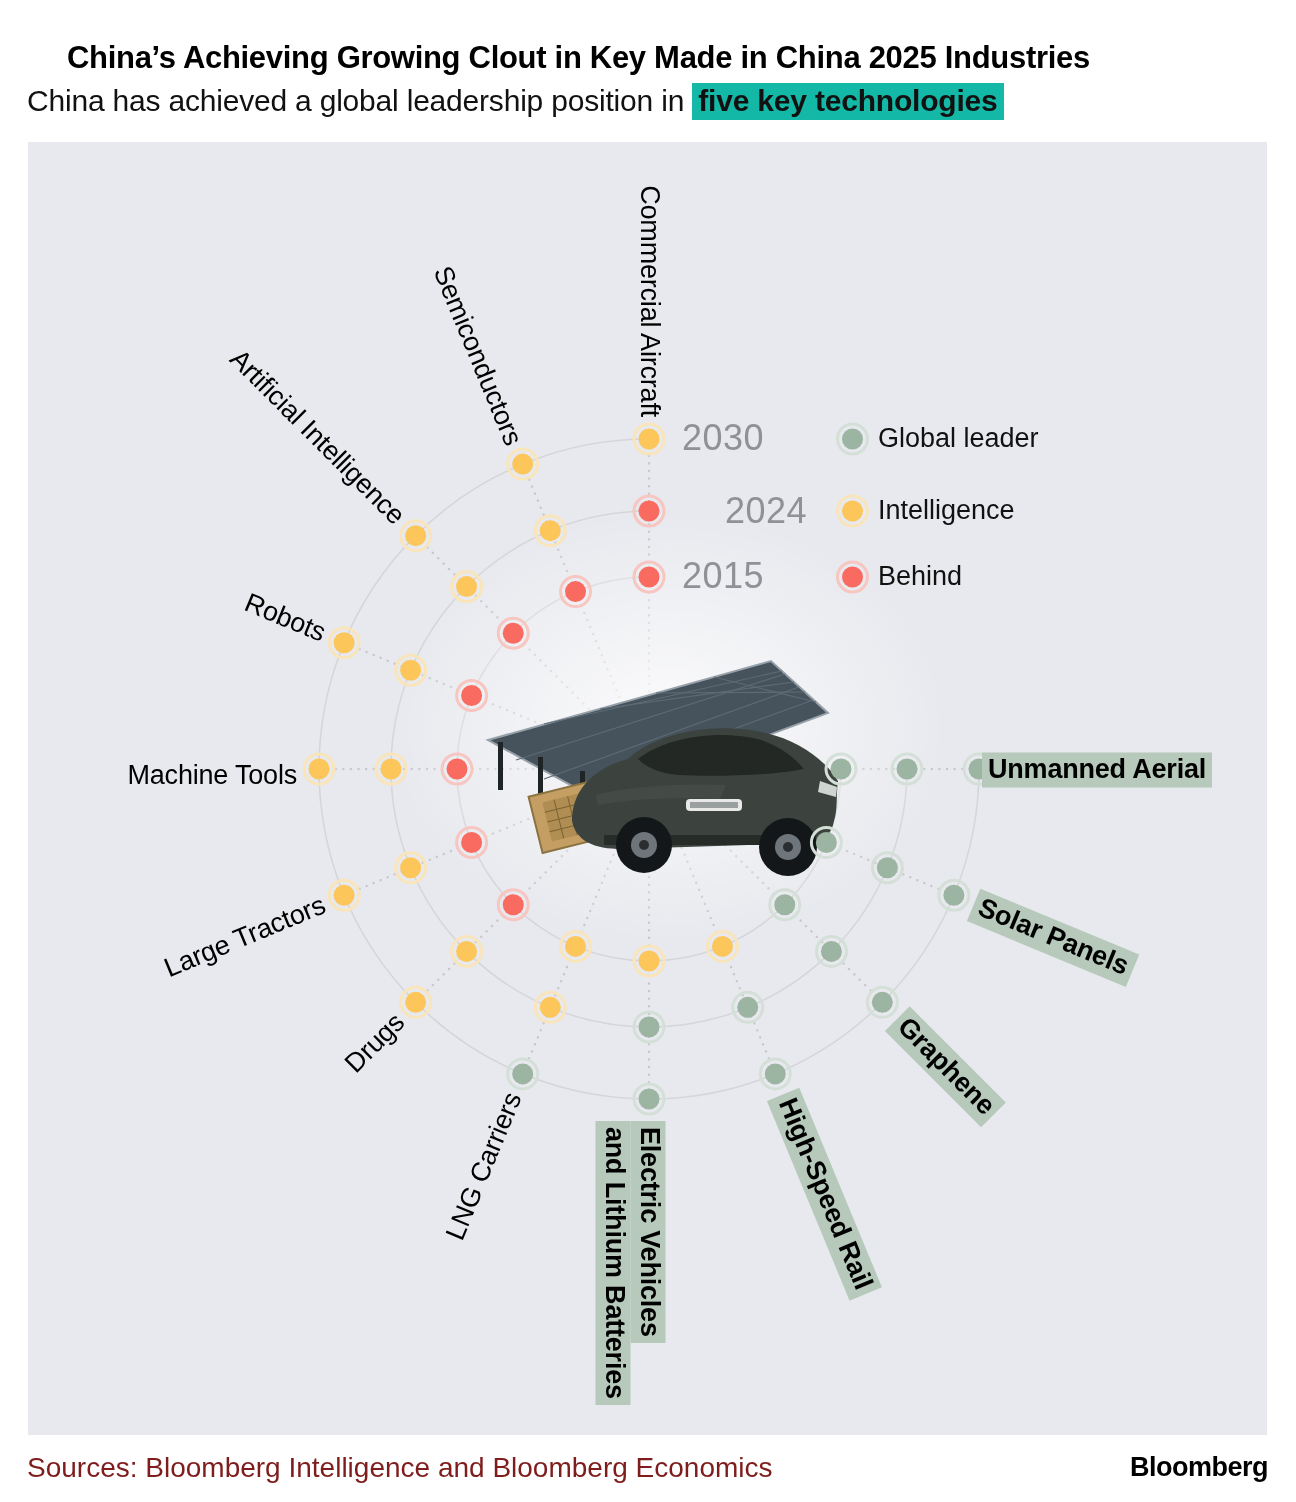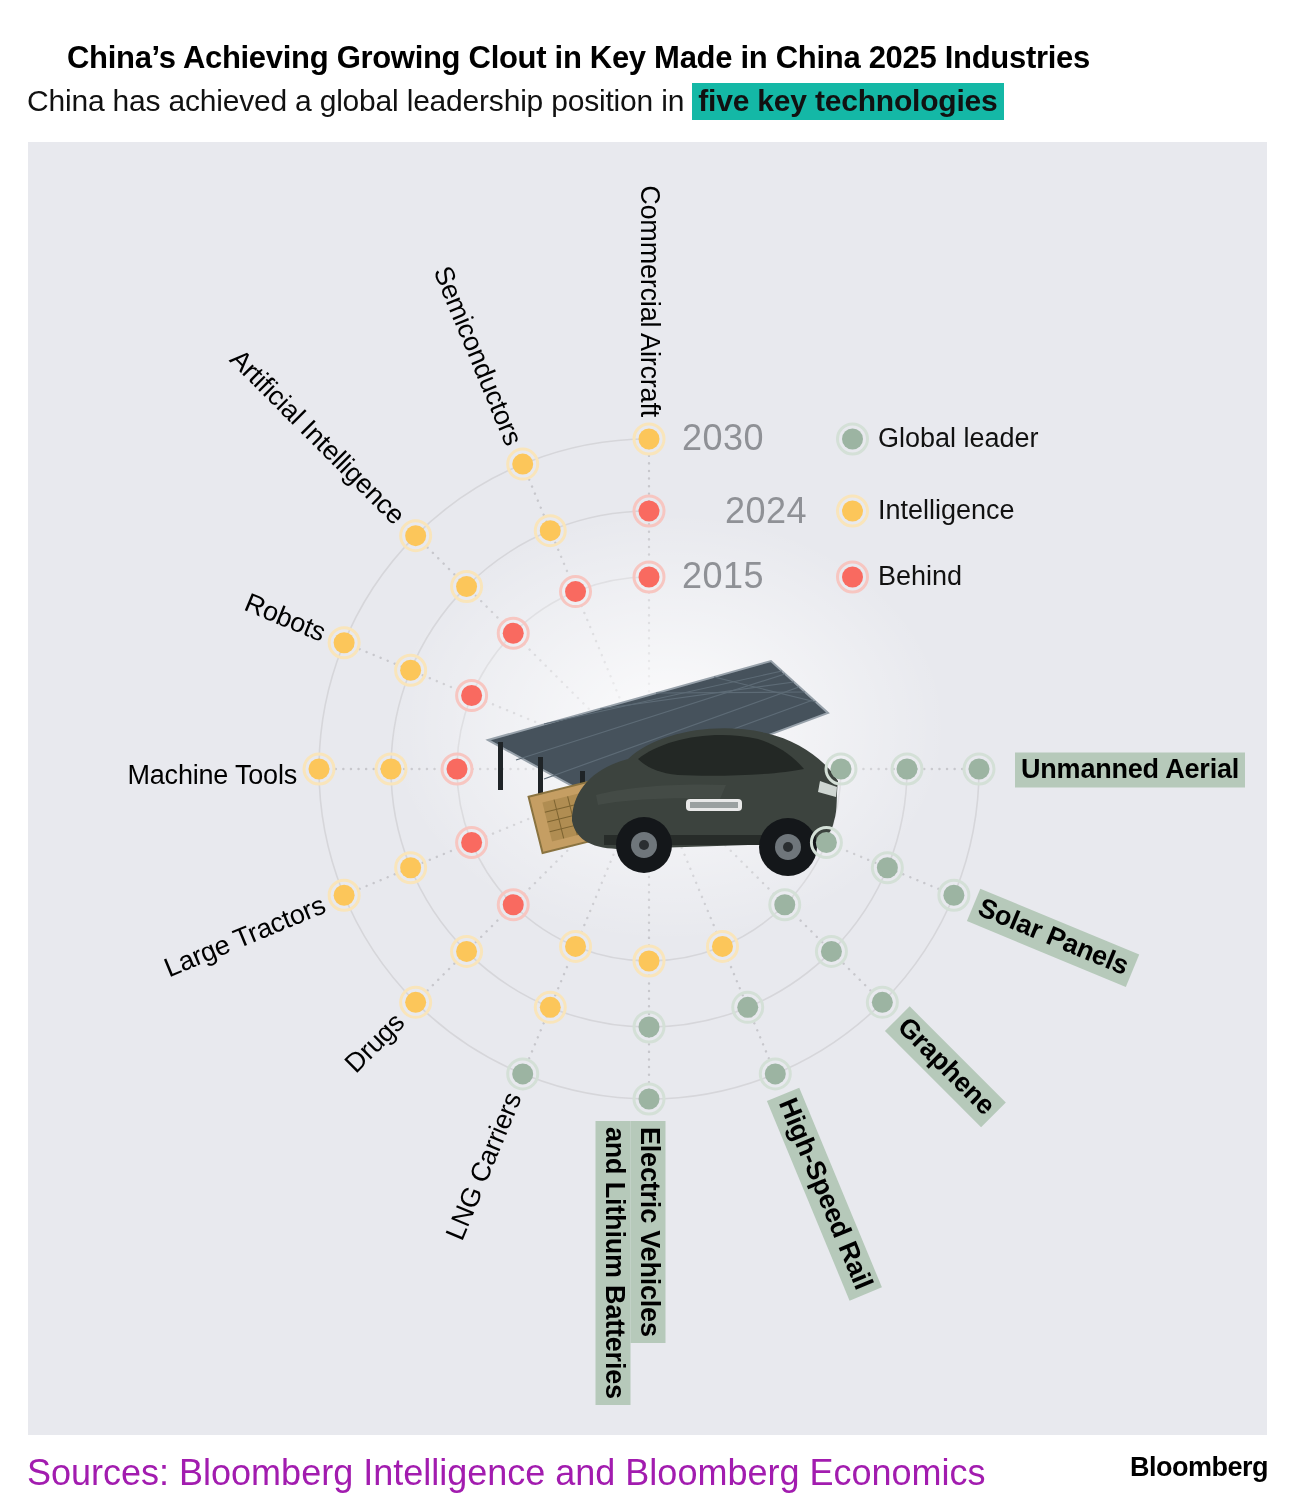--- a/index.html
+++ b/index.html
@@ -49,21 +49,21 @@
 
   .spoke-label {
     position:absolute; font-size:27px; line-height:33px; white-space:nowrap;
     color:#000; letter-spacing:-0.2px;
   }
   .spoke-label.hl { font-weight:bold; }
   .spoke-label .line { display:block; }
   .spoke-label.hl .line-inner { background:#b6c9ba; padding:0 6px 2px; display:inline-block; }
 
   .sources {
-    position:absolute; left:27px; top:1452px; font-size:36px; color:#a21caf;
+    position:absolute; left:27px; top:1452px; font-size:28px; color:#7f1d1d;
   }
   .logo {
     position:absolute; right:28px; top:1452px; font-size:27px; font-weight:bold;
     letter-spacing:-0.5px; color:#000;
   }
 </style>
 </head>
 <body>
 
 <div class="title">China’s Achieving Growing Clout in Key Made in China 2025 Industries</div>
@@ -335,21 +335,21 @@
       </div>
       <div class="spoke-label hl" style="left: 755.705px; top: 952.206px; transform-origin: 0px 16.5px; transform: translate(0px, -16.5px) rotate(67.5deg);">
         <span class="line"><span class="line-inner">High-Speed Rail</span></span>
       </div>
       <div class="spoke-label hl" style="left: 869.902px; top: 875.902px; transform-origin: 0px 16.5px; transform: translate(0px, -16.5px) rotate(45deg);">
         <span class="line"><span class="line-inner">Graphene</span></span>
       </div>
       <div class="spoke-label hl" style="left: 946.206px; top: 761.705px; transform-origin: 0px 16.5px; transform: translate(0px, -16.5px) rotate(22.5deg);">
         <span class="line"><span class="line-inner">Solar Panels</span></span>
       </div>
-      <div class="spoke-label hl" style="left: 987px; top: 627px; transform-origin: 0px 16.5px; transform: translate(0px, -16.5px) rotate(0deg);">
+      <div class="spoke-label hl" style="left: 954px; top: 627px; transform-origin: 0px 16.5px; transform: translate(0px, -16.5px) rotate(0deg);">
         <span class="line"><span class="line-inner">Unmanned Aerial</span></span>
       </div>
     </div>
 
   <div class="year-label" id="year-outer" style="top: 297px;">2030</div>
   <div class="year-label" id="year-mid" style="top: 370px; margin-left: 43px;">2024</div>
   <div class="year-label" id="year-inner" style="top: 435px; text-align: center;">2015</div>
 
   <div class="legend-row" id="legend-row-0" style="top: 297px;">
     <span class="dot-badge leader">

